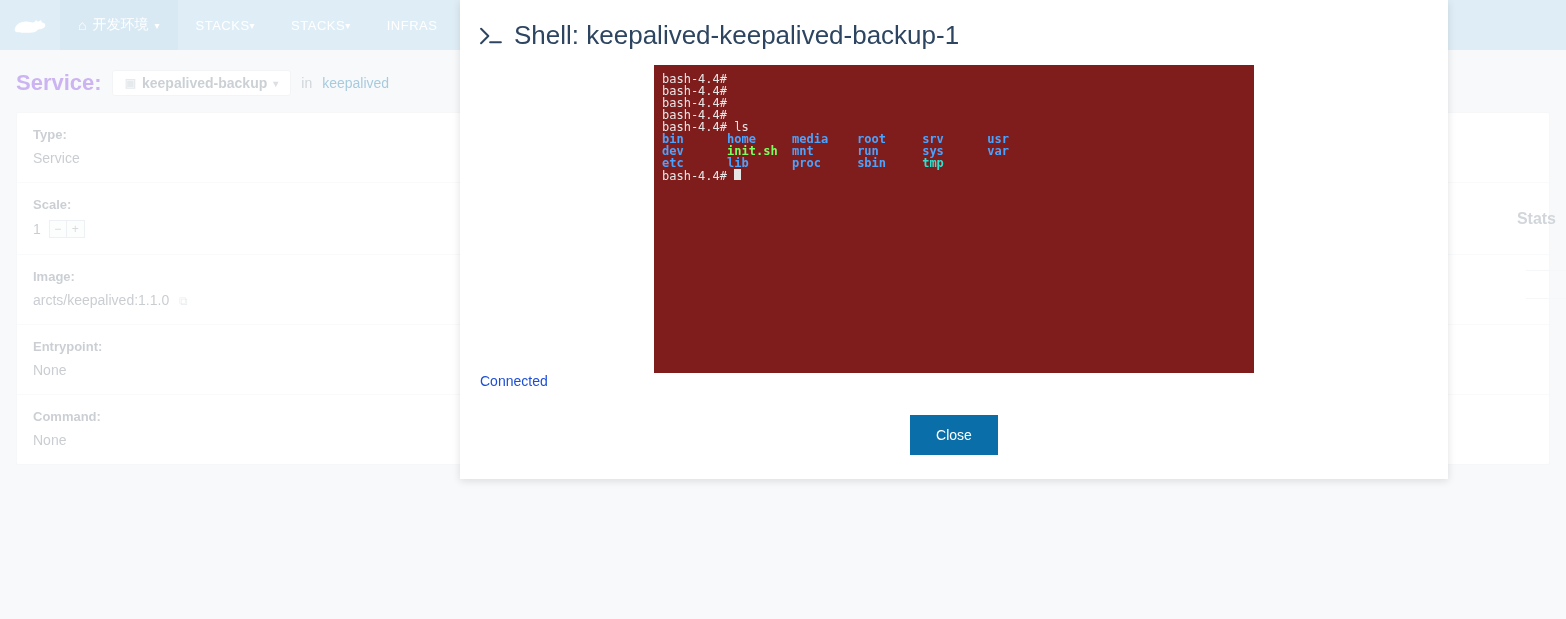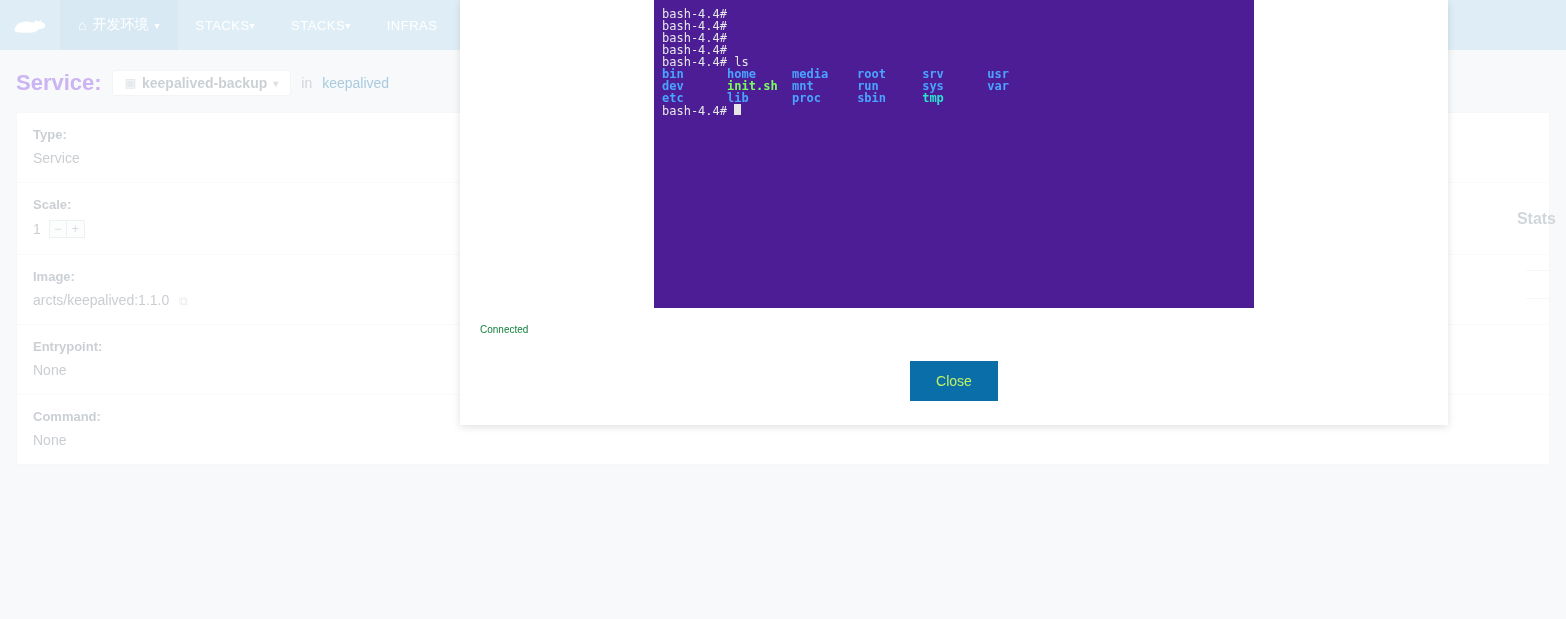--- a/index.html
+++ b/index.html
@@ -34,29 +34,29 @@
   .stats-head { position:absolute; right:10px; top:210px; font-size:16px; color:#7d8a96; font-weight:600; }
   .stats-lines { position:absolute; right:0; top:270px; width:40px; }
   .stats-lines div { height:28px; border-top:1px solid #e4e9ed; }
   
   .backdrop { position:fixed; inset:0; background:rgba(255,255,255,0.65); }
   .modal { position:fixed; left:460px; top:0; width:988px; background:#fff; box-shadow:0 2px 8px rgba(0,0,0,.12); padding:0 0 24px 0; }
   .protip { padding:10px 20px 12px 20px; font-size:12px; color:#7b8894; border-bottom:1px solid #e6ebef; }
   .shell-title { display:flex; align-items:center; gap:12px; padding:20px 20px 14px 20px; font-size:26px; color:#2d4560; font-weight:400; }
   .shell-title svg { width:22px; height:18px; }
   .term-wrap { display:flex; justify-content:center; }
-  .term { width:600px; height:308px; background:#4c1d95; padding:8px 8px; font-family:"DejaVu Sans Mono","Menlo","Consolas",monospace; font-size:12px; line-height:12px; color:#e6e6e6; white-space:pre; overflow:hidden; }
+  .term { width:600px; height:308px; background:#7f1d1d; padding:8px 8px; font-family:"DejaVu Sans Mono","Menlo","Consolas",monospace; font-size:12px; line-height:12px; color:#e6e6e6; white-space:pre; overflow:hidden; }
   .t-blue  { color:#4aa3ff; font-weight:bold; }
   .t-green { color:#7bff5e; font-weight:bold; }
   .t-cyan  { color:#2fe0d0; font-weight:bold; }
   .t-white { color:#e6e6e6; }
   .cursor { display:inline-block; width:7px; height:11px; background:#e6e6e6; vertical-align:baseline; }
-  .status { padding:16px 20px 0 20px; font-size:10px; color:#15803d; }
+  .status { padding:0 20px 0 20px; font-size:14px; color:#1d4ed8; }
   .modal-actions { display:flex; justify-content:center; padding-top:26px; }
-  .btn-close { background:#0a6ea8; color:#bef264; border:none; padding:12px 26px; font-size:14px; cursor:pointer; }
+  .btn-close { background:#0a6ea8; color:#ffffff; border:none; padding:12px 26px; font-size:14px; cursor:pointer; }
 </style>
 </head>
 <body>
 
 <div class="topnav">
   <div class="brand">
     <svg viewBox="0 0 40 24">
         <path d="M2 18c0-5 5-10 14-10 3 0 5 1 7 1 3 0 4-3 4-3l2 2c2 0 4-2 4-2l1 3c2 0 4 1 4 3 0 3-3 5-8 5-2 3-6 4-10 4C10 21 2 22 2 18z"></path>
       </svg>
   </div>
@@ -125,20 +125,27 @@
 
 <div class="stats-head">Stats</div>
 <div class="stats-lines">
     <div></div>
     <div></div>
   </div>
 
 <div class="backdrop"></div>
 <div class="modal">
 
+  <div class="shell-title">
+    <svg viewBox="0 0 24 20">
+      <path d="M1 2 L9 10 L1 18" stroke="#2d4560" stroke-width="2.2" fill="none" stroke-linecap="round" stroke-linejoin="round"></path>
+      <line x1="11" y1="17" x2="23" y2="17" stroke="#2d4560" stroke-width="2.2" stroke-linecap="round"></line>
+    </svg>
+    <span>Shell: keepalived-keepalived-backup-1</span>
+  </div>
 
   <div class="term-wrap">
     <div class="term"><span class="t-white">bash-4.4#</span>
 <span class="t-white">bash-4.4#</span>
 <span class="t-white">bash-4.4#</span>
 <span class="t-white">bash-4.4#</span>
 <span class="t-white">bash-4.4#</span> <span class="t-white">ls</span>
 <span class="t-blue">bin</span>      <span class="t-blue">home</span>     <span class="t-blue">media</span>    <span class="t-blue">root</span>     <span class="t-blue">srv</span>      <span class="t-blue">usr</span>
 <span class="t-blue">dev</span>      <span class="t-green">init.sh</span>  <span class="t-blue">mnt</span>      <span class="t-blue">run</span>      <span class="t-blue">sys</span>      <span class="t-blue">var</span>
 <span class="t-blue">etc</span>      <span class="t-blue">lib</span>      <span class="t-blue">proc</span>     <span class="t-blue">sbin</span>     <span class="t-cyan">tmp</span>

